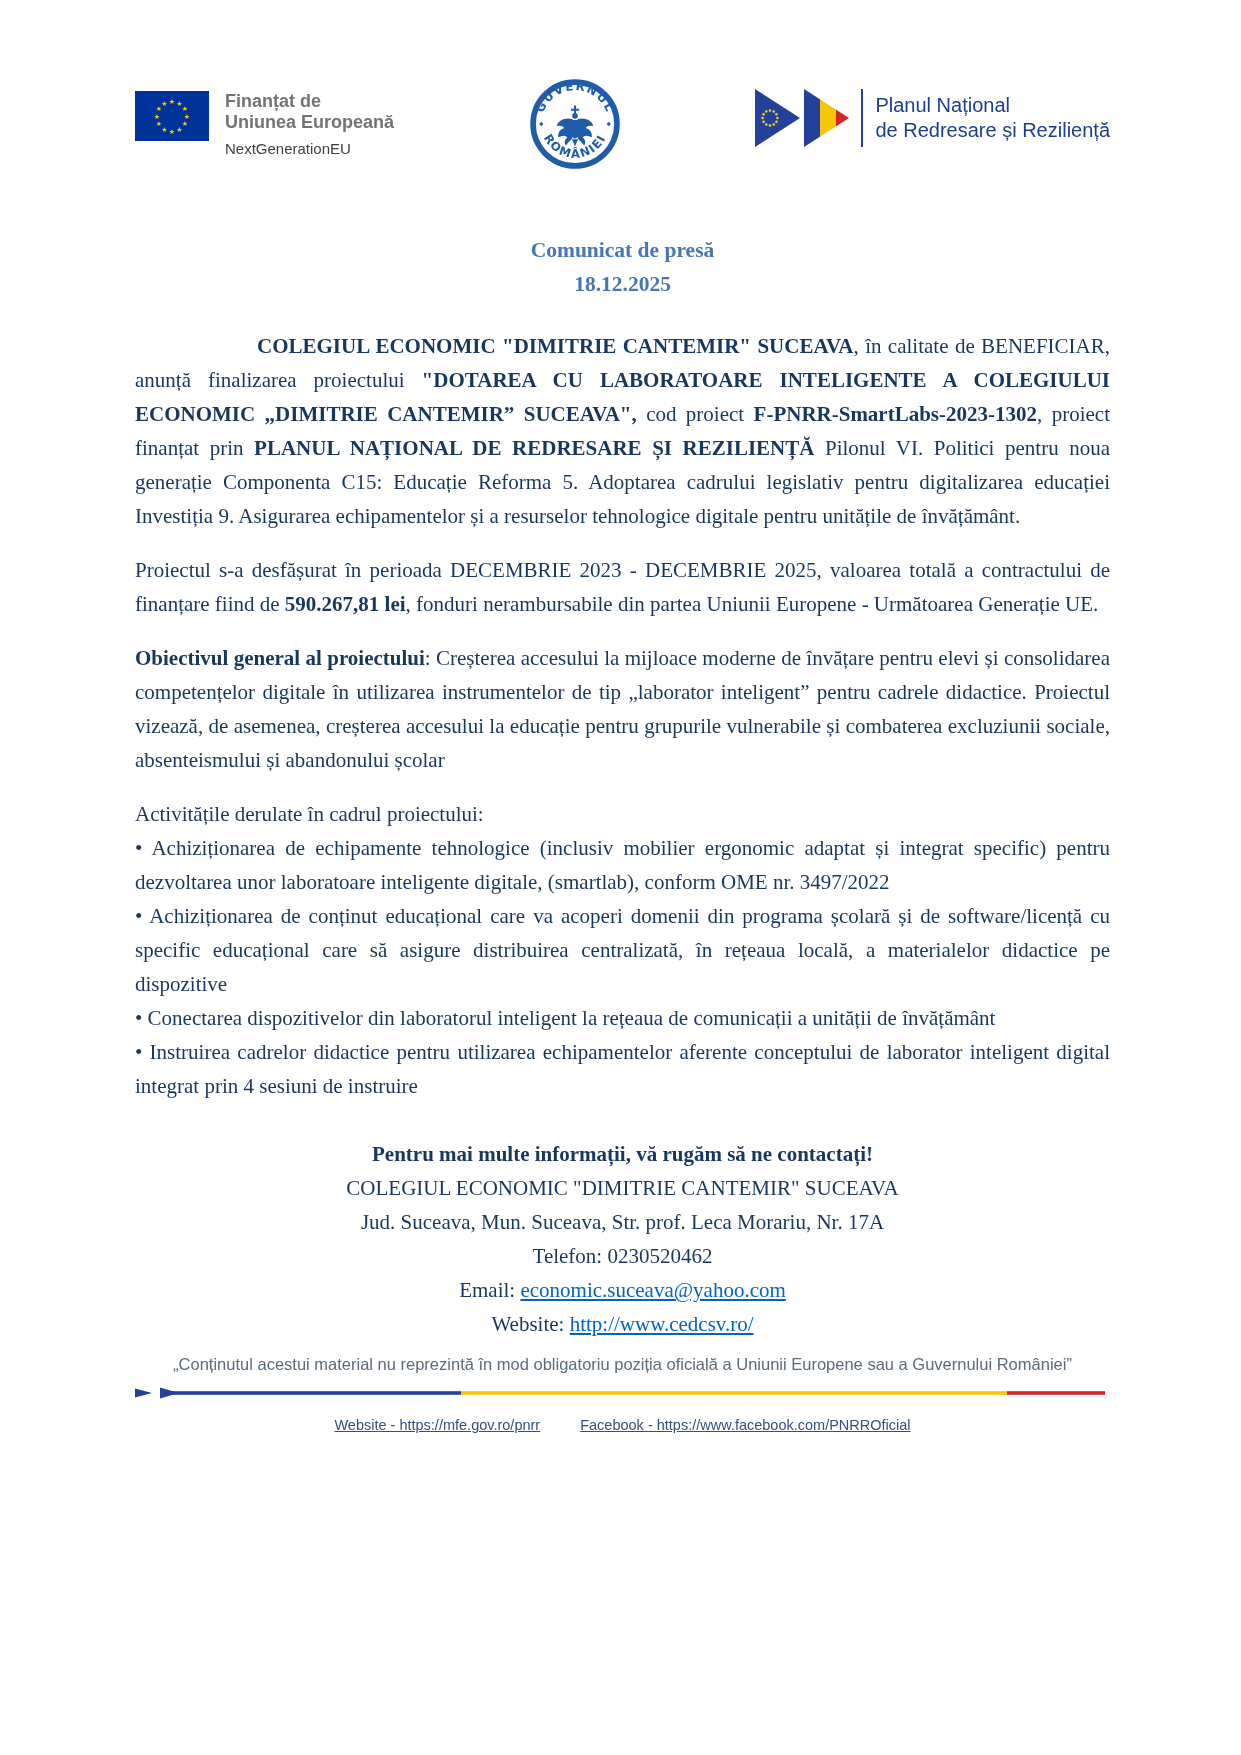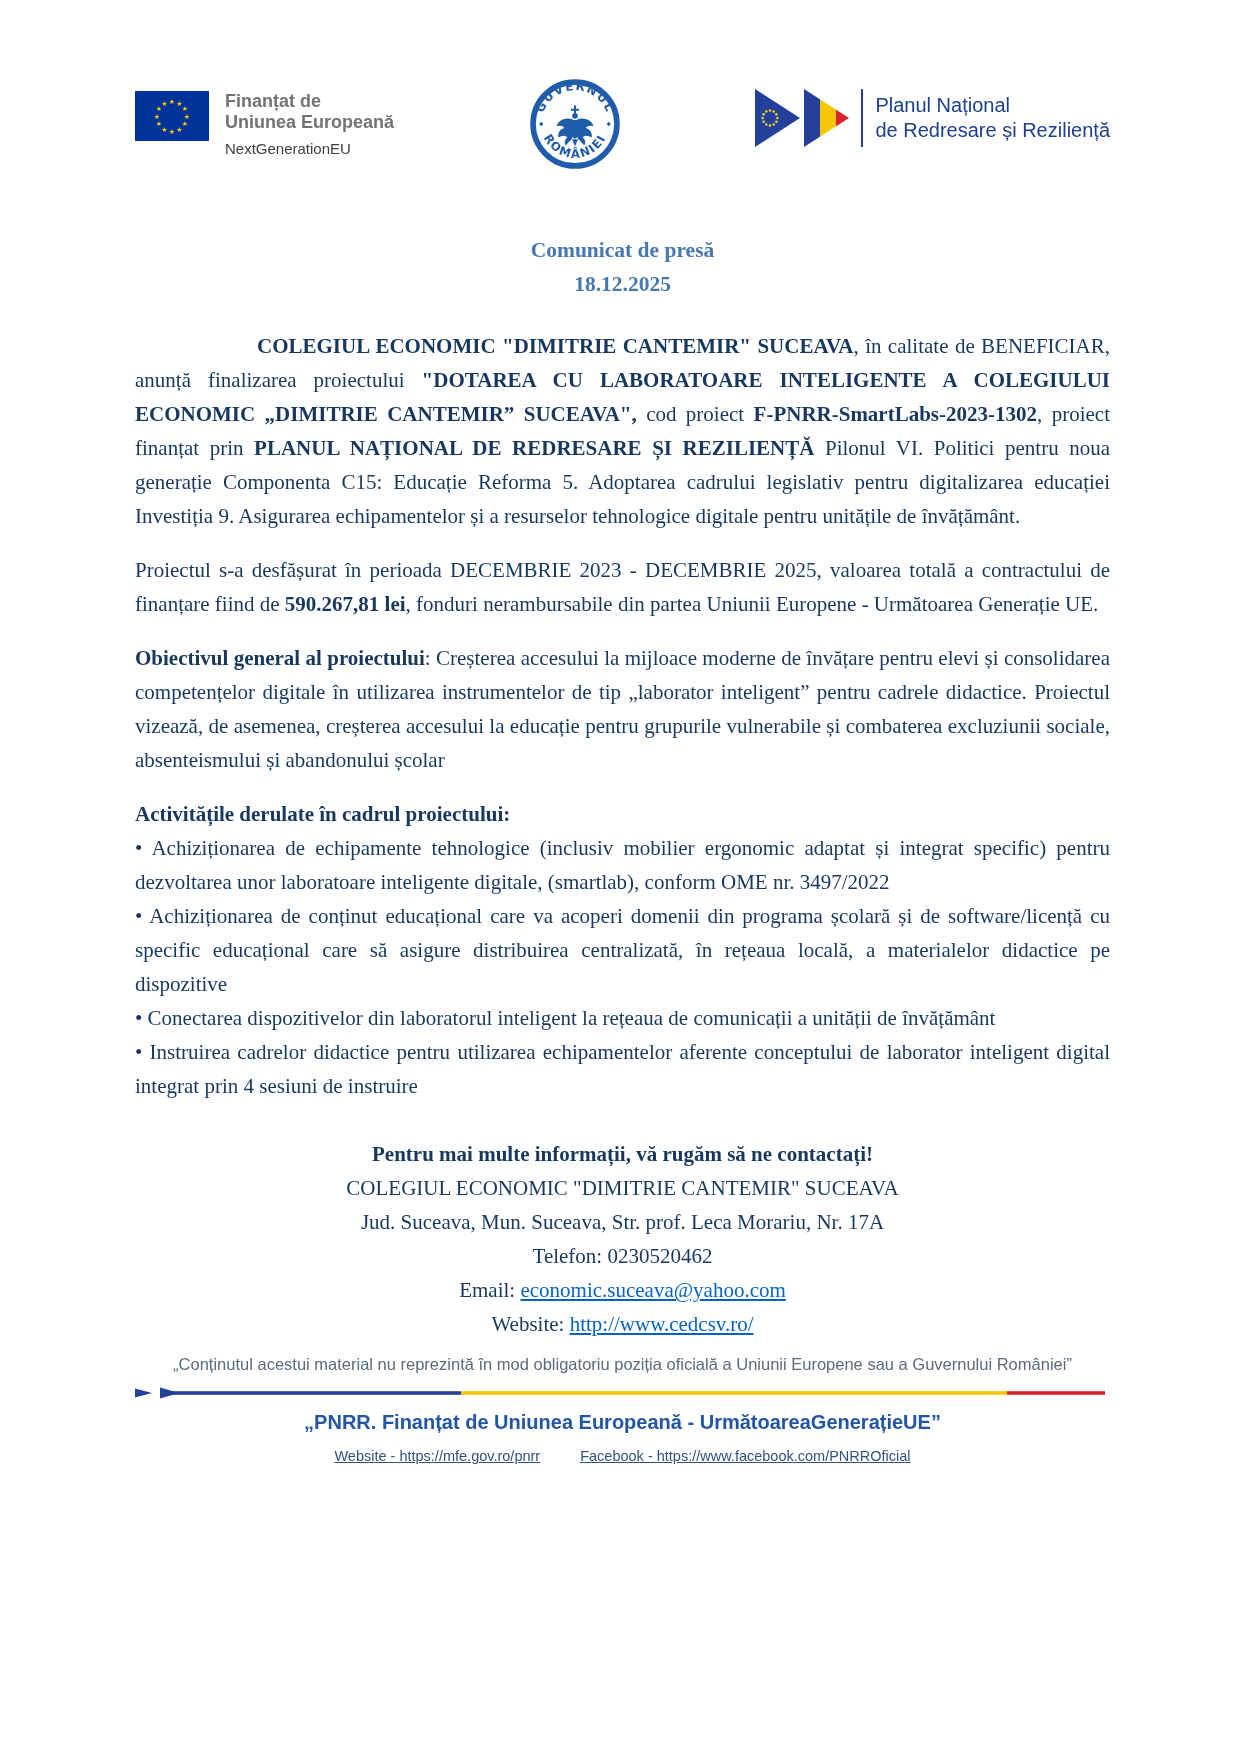--- a/index.html
+++ b/index.html
@@ -26,21 +26,21 @@
   .title-block{
     margin-top:64px;text-align:center;
     color:#4677B2;font-weight:bold;font-size:21.5px;line-height:34px;
   }
   
   .content{color:#17375E;font-size:21px;line-height:34px;text-align:justify;}
   .content p{margin:0;}
   .p-first{margin-top:28px !important;text-indent:122px;}
   .p-gap{margin-top:20px !important;}
   .b{font-weight:bold;}
-  .section-heading{font-weight:bold;margin-top:20px !important;}
+  .section-heading{font-weight:normal;margin-top:20px !important;}
   .contact-heading{font-weight:bold;margin-top:34px !important;}
   .contact-line{text-align:center;}
   a.doclink{color:#0563C1;text-decoration:underline;}
   
   .footer{margin-top:12px;text-align:center;font-family:"Liberation Sans",sans-serif;}
   .disclaimer{color:#5A6B7C;font-size:16.5px;line-height:22px;}
   .flag-line{margin-top:12px;}
   .slogan{margin-top:8px;color:#2255A4;font-weight:bold;font-size:20px;}
   .footer-links{margin-top:14px;display:flex;justify-content:center;gap:40px;}
   .footer-links a{color:#31517E;font-size:14.5px;text-decoration:underline;}
@@ -165,21 +165,20 @@
     <div class="disclaimer">„Conținutul acestui material nu reprezintă în mod obligatoriu poziția oficială a Uniunii Europene sau a Guvernului României”</div>
 
     <svg class="flag-line" width="975" height="12" viewBox="0 0 975 12">
       <polygon points="0,1.5 17,6 0,10.5" fill="#24409A"></polygon>
       <polygon points="25,0.5 44,6 25,11.5" fill="#24409A"></polygon>
       <rect x="36" y="4.2" width="290" height="3.6" fill="#24409A"></rect>
       <rect x="326" y="4.2" width="546" height="3.6" fill="#F7C608"></rect>
       <rect x="872" y="4.2" width="98" height="3.6" fill="#D8232A"></rect>
     </svg>
 
-    <div class="slogan">„PNRR. Finanțat de Uniunea Europeană - UrmătoareaGenerațieUE”</div>
 
     <div class="footer-links">
       <a href="#">Website - https://mfe.gov.ro/pnrr</a>
       <a href="#">Facebook - https://www.facebook.com/PNRROficial</a>
     </div>
   </div>
 
 </div>
 
 </body></html>

